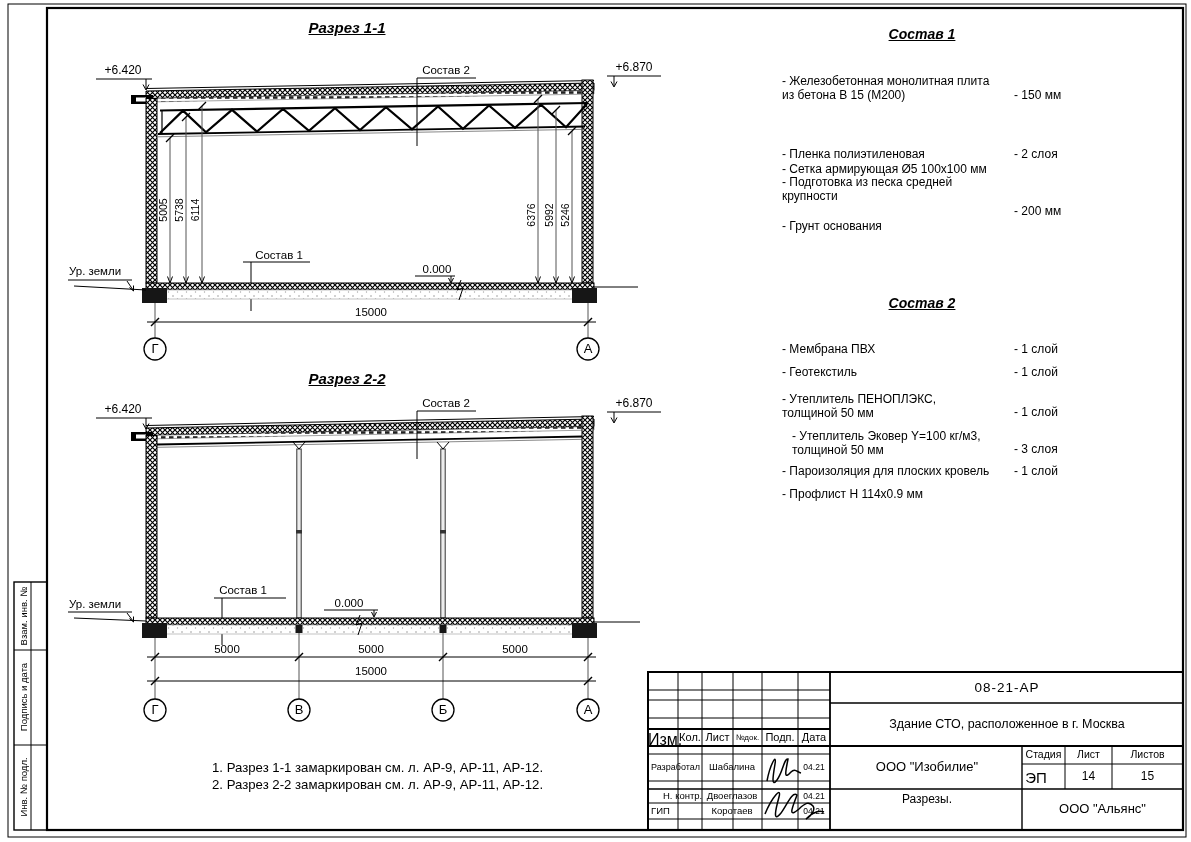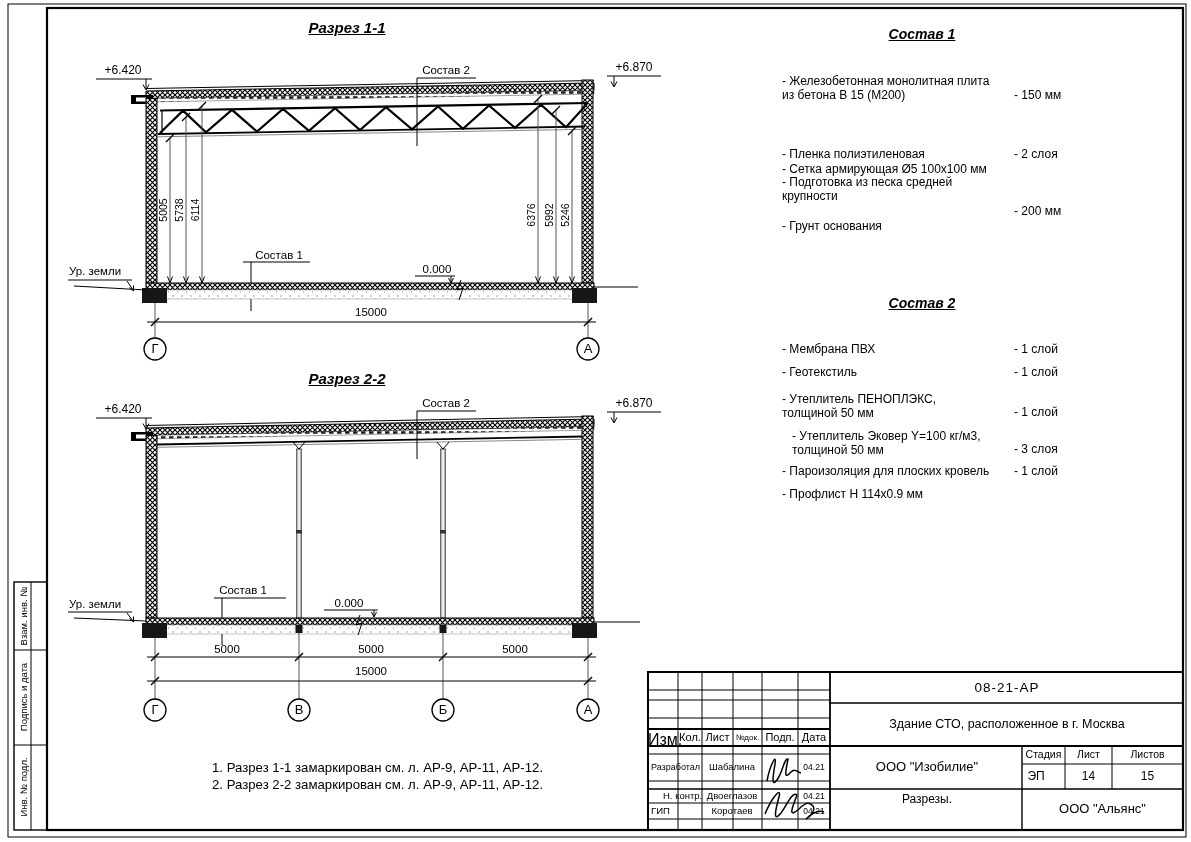--- a/index.html
+++ b/index.html
@@ -340,19 +340,19 @@
 <span class="t" style="left:651px;top:791px;font-size:9.5px;margin-left:12px;">Н. контр.</span>
 <span class="t c" style="left:702px;top:791px;width:60px;font-size:9.5px;">Двоеглазов</span>
 <span class="t c" style="left:799px;top:792px;width:30px;font-size:8.5px;">04.21</span>
 <span class="t" style="left:651px;top:806px;font-size:9.5px;">ГИП</span>
 <span class="t c" style="left:702px;top:806px;width:60px;font-size:9.5px;">Коротаев</span>
 <span class="t c" style="left:799px;top:807px;width:30px;font-size:8.5px;">04.21</span>
 <span class="t c" style="left:832px;top:760px;width:190px;font-size:13px;">ООО "Изобилие"</span>
 <span class="t c" style="left:1022px;top:749px;width:43px;font-size:10.5px;">Стадия</span>
 <span class="t c" style="left:1065px;top:749px;width:47px;font-size:10.5px;">Лист</span>
 <span class="t c" style="left:1112px;top:749px;width:71px;font-size:10.5px;">Листов</span>
-<span class="t c" style="left:1022px;top:770px;width:28px;font-size:12px;">ЭП</span>
+<span class="t c" style="left:1022px;top:770px;width:28px;font-size:15px;">ЭП</span>
 <span class="t c" style="left:1065px;top:770px;width:47px;font-size:12px;">14</span>
 <span class="t c" style="left:1112px;top:770px;width:71px;font-size:12px;">15</span>
 <span class="t c" style="left:832px;top:793px;width:190px;font-size:12px;text-align:center;">Разрезы.</span>
 <span class="t c" style="left:1022px;top:802px;width:161px;font-size:13px;">ООО "Альянс"</span>
 
 </div>
 
 </body></html>

